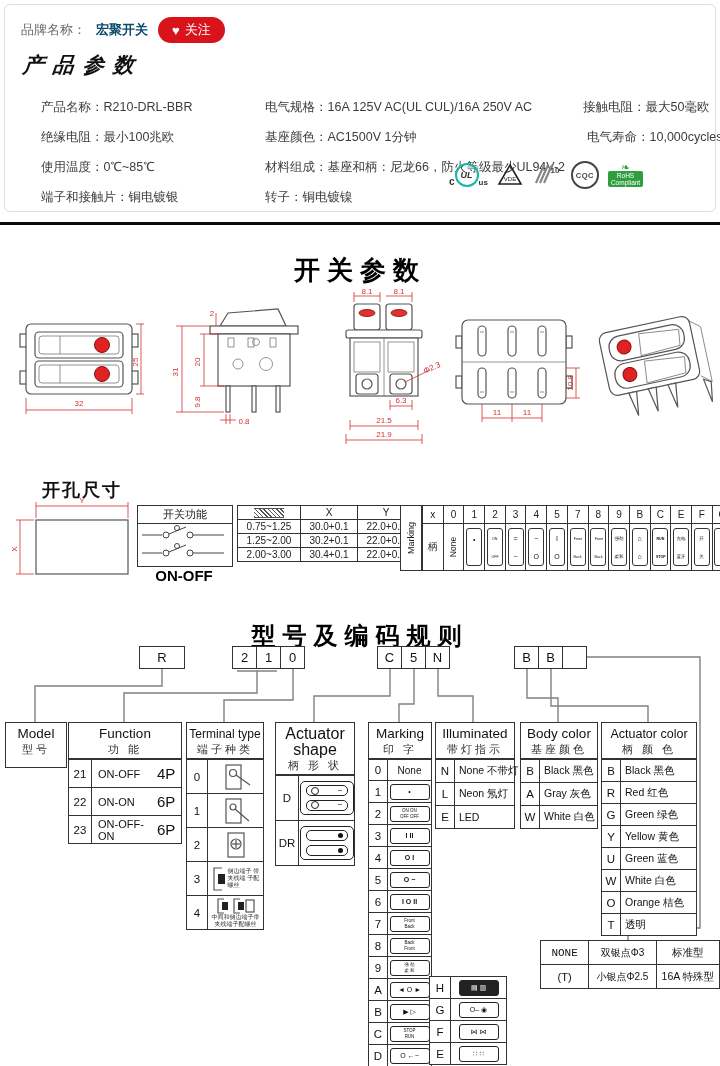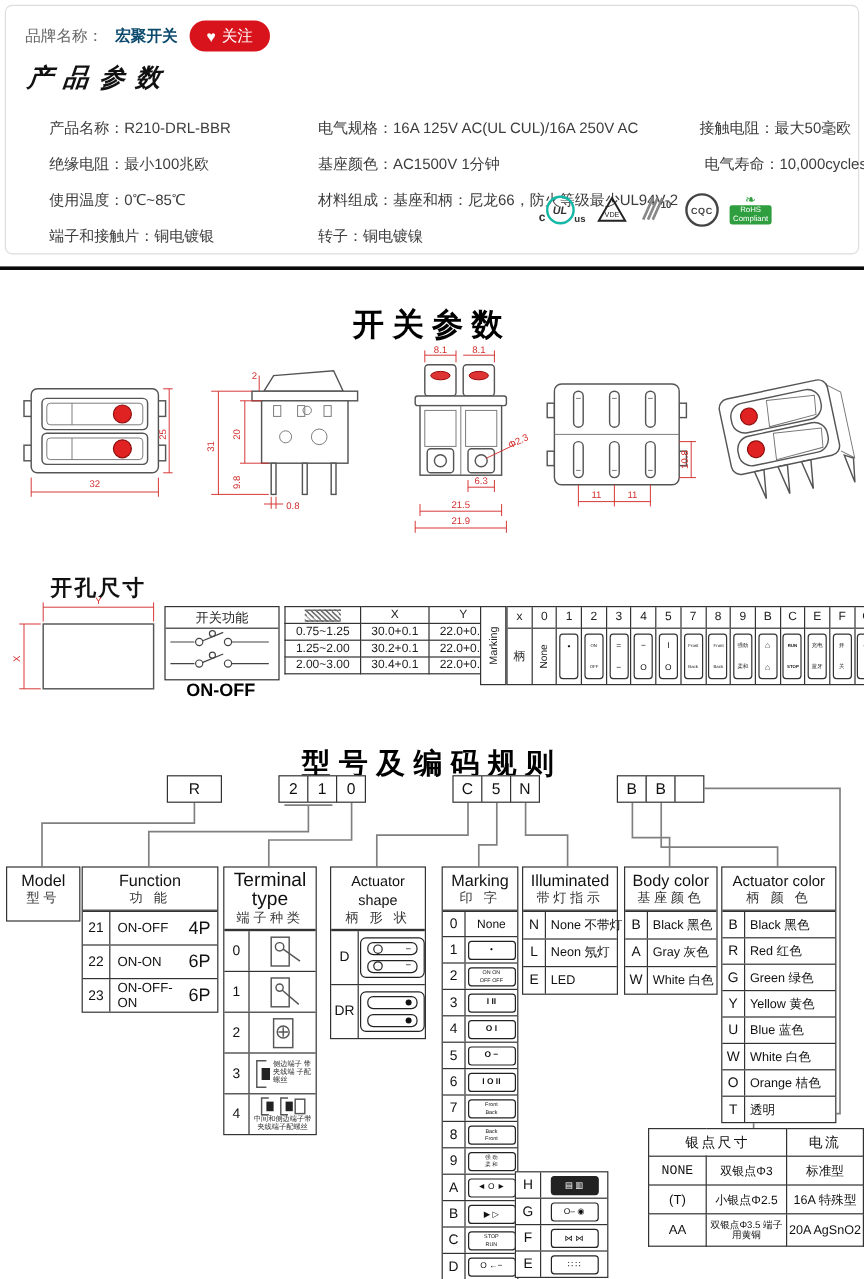--- a/index.html
+++ b/index.html
@@ -594,21 +594,21 @@
     </div>
     <div class="crow fn-row">
       <div class="ccode" style="width:22px">23</div>
       <div class="fn-name">ON-OFF-ON</div>
       <div class="fn-pole">6P</div>
     </div>
   </div>
 
   <div class="colbox" style="left:186px;top:84px;width:76px">
     <div class="colhead">
-        <span class="en" style="font-size:16px">Terminal type</span>
+        <span class="en" style="font-size:12px">Terminal type</span>
         <span class="cn">端子种类</span>
       </div>
     <div class="crow term-row">
       <div class="ccode" style="width:20px">0</div>
       <div class="term-ic">
           <svg width="34" height="28" viewBox="0 0 34 28">
             <rect x="7" y="2" width="15" height="24" class="ln"></rect>
             <circle cx="14" cy="10" r="3.5" class="ln"></circle>
             <line x1="17" y1="12" x2="31" y2="22" class="ln"></line>
           </svg>
@@ -657,21 +657,21 @@
             <rect x="30" y="2" width="8" height="12" class="ln"></rect>
           </svg>
           <div class="term-note2">中间和侧边端子带 夹线端子配螺丝</div>
         </div>
       </div>
     </div>
   </div>
 
   <div class="colbox" style="left:275px;top:84px;width:78px">
     <div class="colhead">
-        <span class="en" style="font-size:12px">Actuator shape</span>
+        <span class="en" style="font-size:16px">Actuator shape</span>
         <span class="cn">柄 形 状</span>
       </div>
     <div class="crow shape-row">
       <div class="ccode" style="width:22px">D</div>
       <div class="shape-ic">
         <div class="shape-box">
           <div class="pill">
               <span class="ring"></span>
               <span class="dash7">−</span>
             </div>
@@ -886,52 +886,43 @@
     <div class="crow ac-row">
       <div class="ccode" style="width:18px">G</div>
       <div class="il-name">Green 绿色</div>
     </div>
     <div class="crow ac-row">
       <div class="ccode" style="width:18px">Y</div>
       <div class="il-name">Yellow 黄色</div>
     </div>
     <div class="crow ac-row">
       <div class="ccode" style="width:18px">U</div>
-      <div class="il-name">Blue 蓝色</div>
+      <div class="il-name">Green 蓝色</div>
     </div>
     <div class="crow ac-row">
       <div class="ccode" style="width:18px">W</div>
       <div class="il-name">White 白色</div>
     </div>
     <div class="crow ac-row">
       <div class="ccode" style="width:18px">O</div>
       <div class="il-name">Orange 桔色</div>
     </div>
     <div class="crow ac-row">
       <div class="ccode" style="width:18px">T</div>
       <div class="il-name">透明</div>
     </div>
   </div>
 
   <table class="silver">
     <tbody>
-        <tr>
-      <th colspan="2">银点尺寸</th>
-      <th>电流</th>
-    </tr>
     <tr style="height:24px">
       <td class="sv-code" style="font-family:'Liberation Mono',monospace">NONE</td>
       <td class="sv-desc">双银点Φ3</td>
       <td class="sv-cur">标准型</td>
     </tr>
     <tr style="height:24px">
       <td class="sv-code">(T)</td>
       <td class="sv-desc">小银点Φ2.5</td>
       <td class="sv-cur">16A 特殊型</td>
     </tr>
-    <tr style="height:27px">
-      <td class="sv-code">AA</td>
-      <td class="sv-desc small">双银点Φ3.5 端子用黄铜</td>
-      <td class="sv-cur">20A AgSnO2</td>
-    </tr>
   </tbody>
     </table>
 </div>
 
 </body></html>

